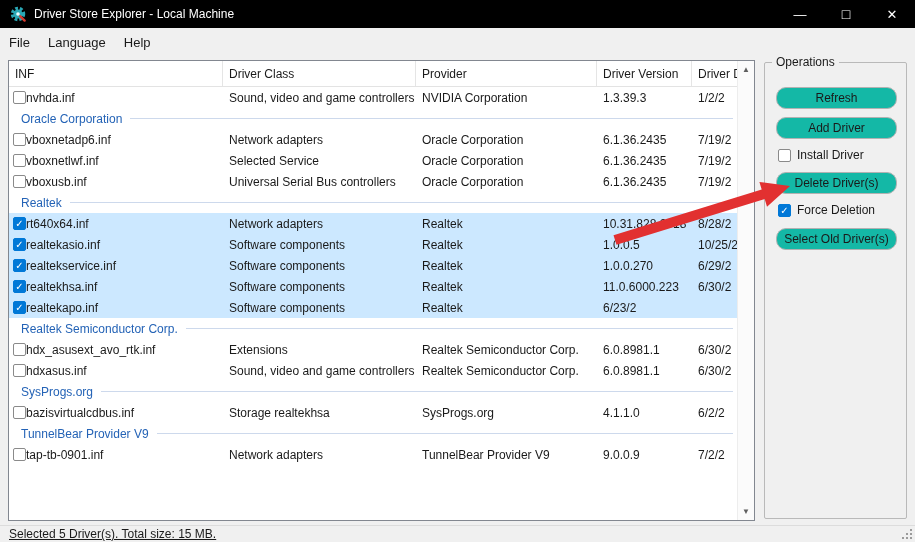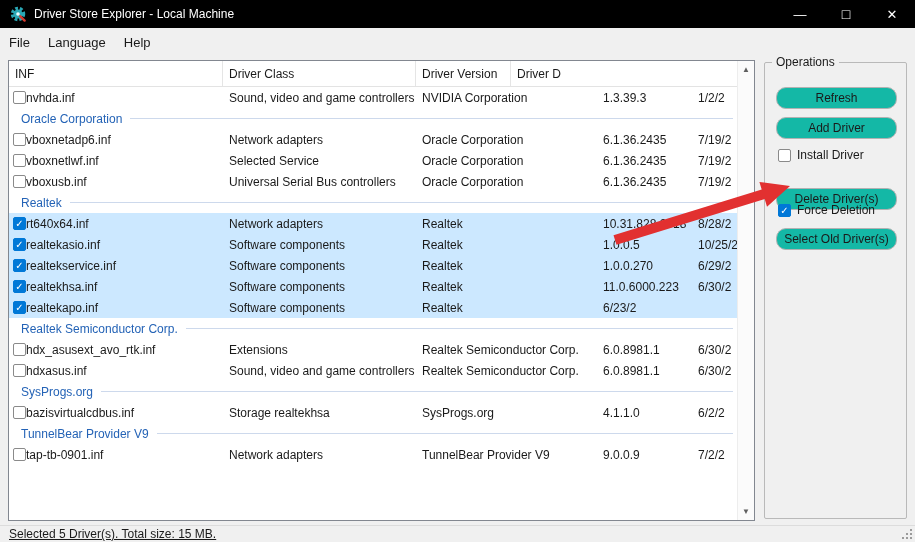--- a/index.html
+++ b/index.html
@@ -132,20 +132,21 @@
   <div class="menubar">
     <div class="menu-item">File</div>
     <div class="menu-item">Language</div>
     <div class="menu-item">Help</div>
   </div>
 
   <div class="listview">
     <div class="lv-header">
       <div class="lv-h-cell c1">INF</div>
       <div class="lv-h-cell c2">Driver Class</div>
+      <div class="lv-h-cell c3">Provider</div>
       <div class="lv-h-cell c4">Driver Version</div>
       <div class="lv-h-cell c5">Driver D</div>
     </div>
     <div class="lv-body" id="lv-body">
         <div class="lv-row">
           <div class="lv-cell c1">
             <span class="cb"></span>
             <span>nvhda.inf</span>
           </div>
           <div class="lv-cell c2">Sound, video and game controllers</div>
@@ -303,21 +304,21 @@
     <span class="groupbox-label">Operations</span>
 
     <button class="op-btn" style="top:24px">Refresh</button>
     <button class="op-btn" style="top:54px">Add Driver</button>
 
     <div class="op-check" style="top:85px">
       <span class="cb" id="install-cb"></span>
       <span>Install Driver</span>
     </div>
 
-    <button class="op-btn" style="top:125px">Delete Driver(s)</button>
+    <button class="op-btn" style="top:109px">Delete Driver(s)</button>
 
     <div class="op-check" style="top:140px">
       <span class="cb checked" id="force-cb">✓</span>
       <span>Force Deletion</span>
     </div>
 
     <button class="op-btn" style="top:165px">Select Old Driver(s)</button>
   </div>
 
   <div class="statusbar">

